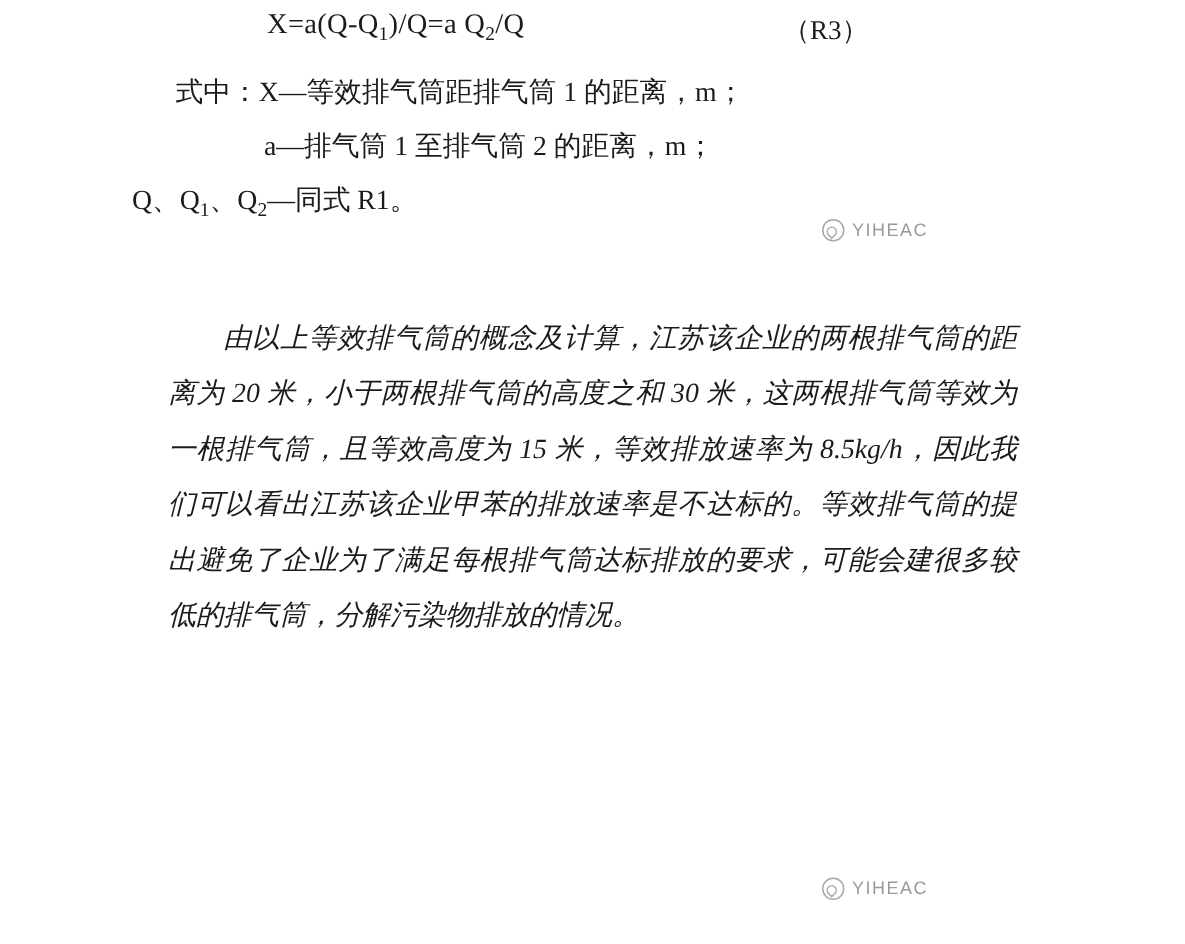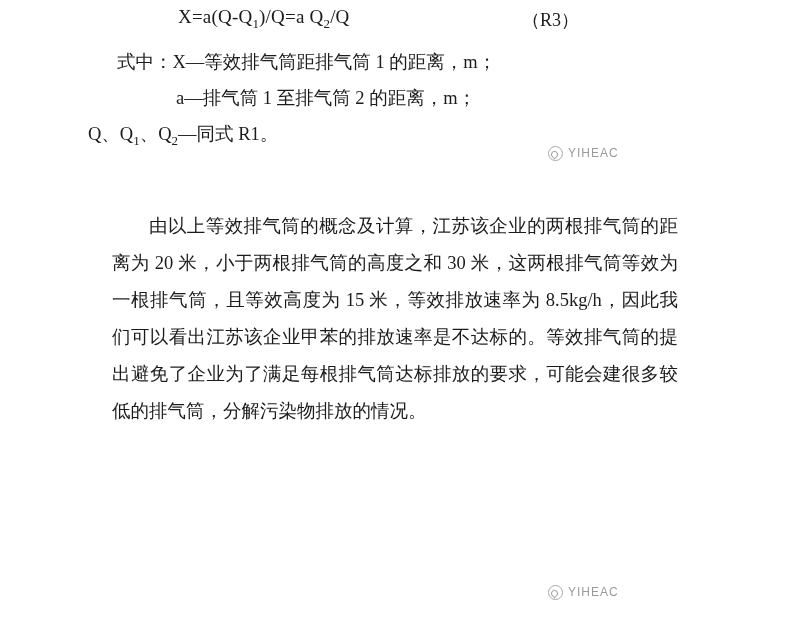--- a/index.html
+++ b/index.html
@@ -76,21 +76,21 @@
   .para {
     position: absolute;
     left: 112px;
     width: 566px;
     font-size: 18.5px;
     line-height: 37px;
     text-align: justify;
     text-justify: inter-ideograph;
     text-indent: 37px;
   }
-  #para1 { top: 208px; }
+  #para1 { top: 208px; font-style: italic; }
   #para2 { top: 450px; }
 
   
   .watermark {
     position: absolute;
     display: flex;
     align-items: flex-start;
     gap: 5px;
     color: #9a9a9a;
     font-family: "Liberation Sans", sans-serif;

